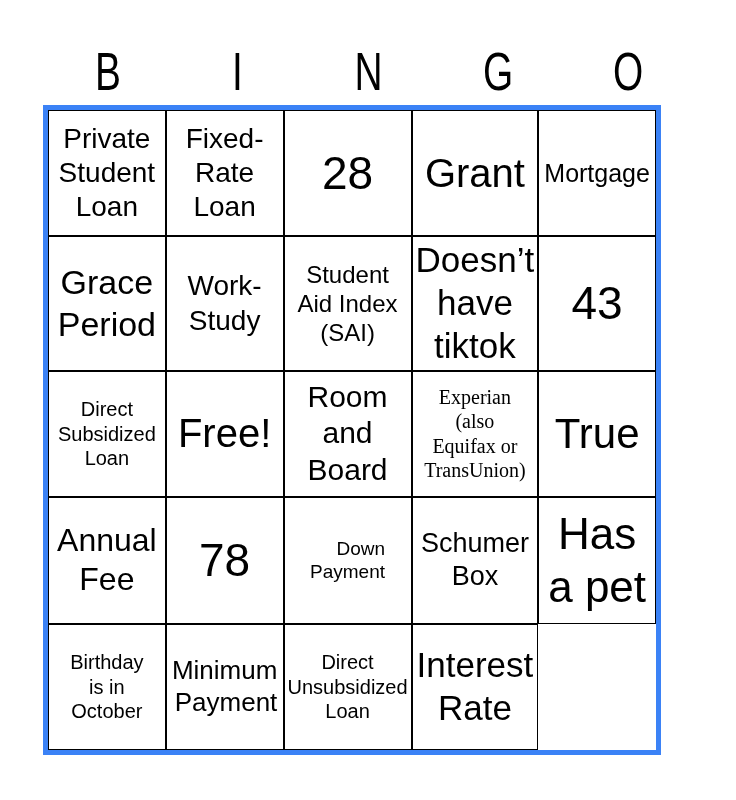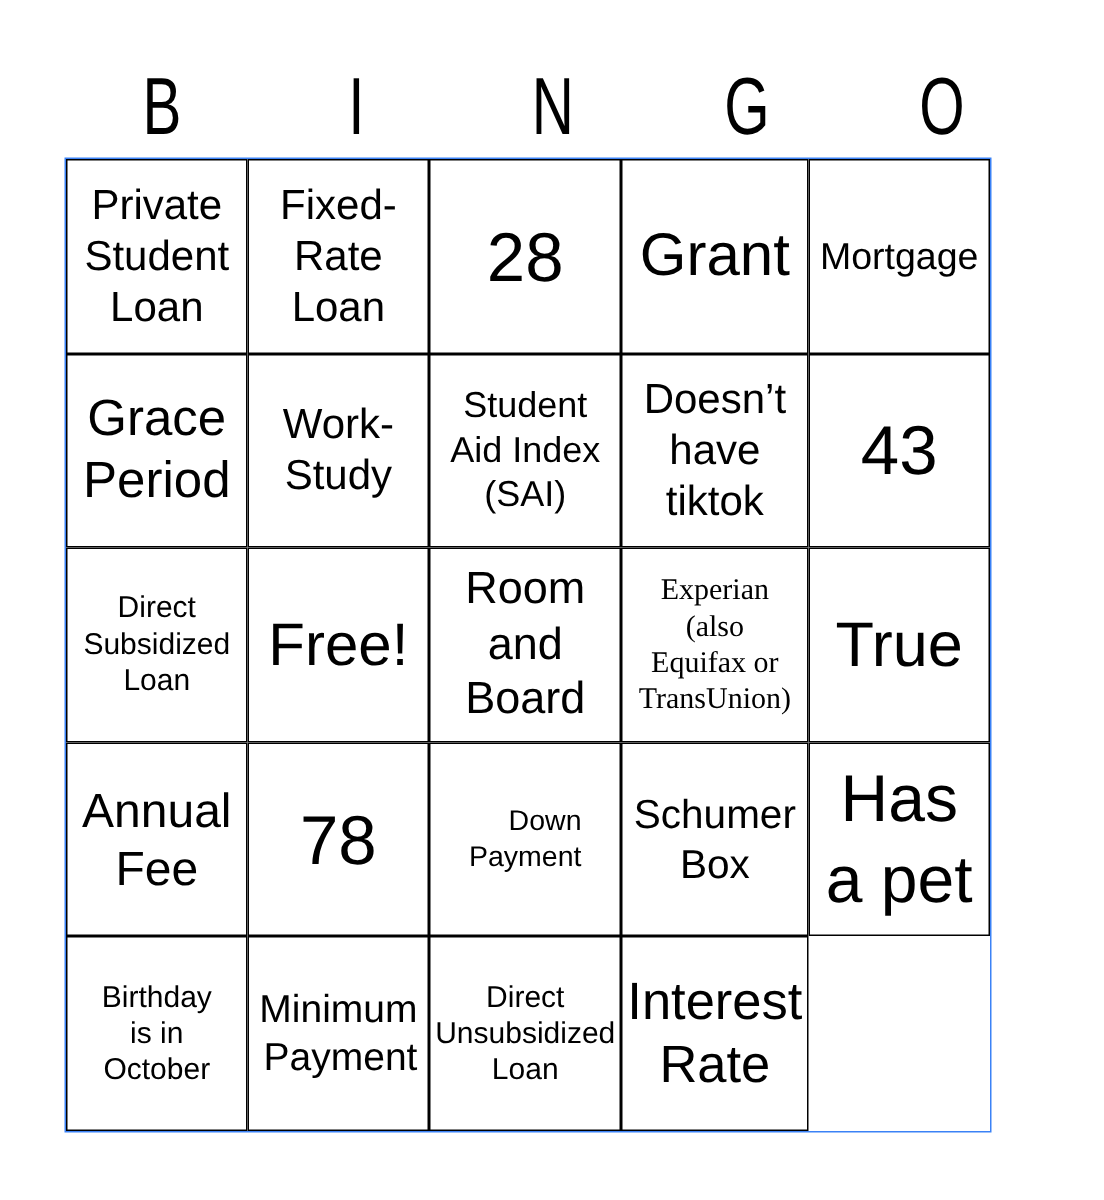--- a/index.html
+++ b/index.html
@@ -37,21 +37,21 @@
     transform: scaleX(0.72);
     transform-origin: center bottom;
   }
   .bingo-board {
     position: absolute;
     left: 43px;
     top: 105px;
     width: 618px;
     height: 650px;
     box-sizing: border-box;
-    border: 1px solid #3b82f6;
+    border: 5px solid #3b82f6;
     display: grid;
     grid-template-columns: repeat(5, 1fr);
     grid-template-rows: repeat(5, 1fr);
     background: #ffffff;
   }
   .bingo-cell {
     border: 1px solid #000000;
     box-sizing: border-box;
     display: flex;
     align-items: center;
@@ -115,21 +115,21 @@
     <div class="bingo-cell">
       <span class="cell-label" style="font-size: 28px;">Work-
 Study</span>
     </div>
     <div class="bingo-cell">
       <span class="cell-label" style="font-size: 24px;">Student
 Aid Index
 (SAI)</span>
     </div>
     <div class="bingo-cell">
-      <span class="cell-label" style="font-size: 28px;">Doesn’t
+      <span class="cell-label" style="font-size: 35px;">Doesn’t
 have
 tiktok</span>
     </div>
     <div class="bingo-cell">
       <span class="cell-label" style="font-size: 46px;">43</span>
     </div>
     <div class="bingo-cell">
       <span class="cell-label" style="font-size: 20px;">Direct
 Subsidized
 Loan</span>

